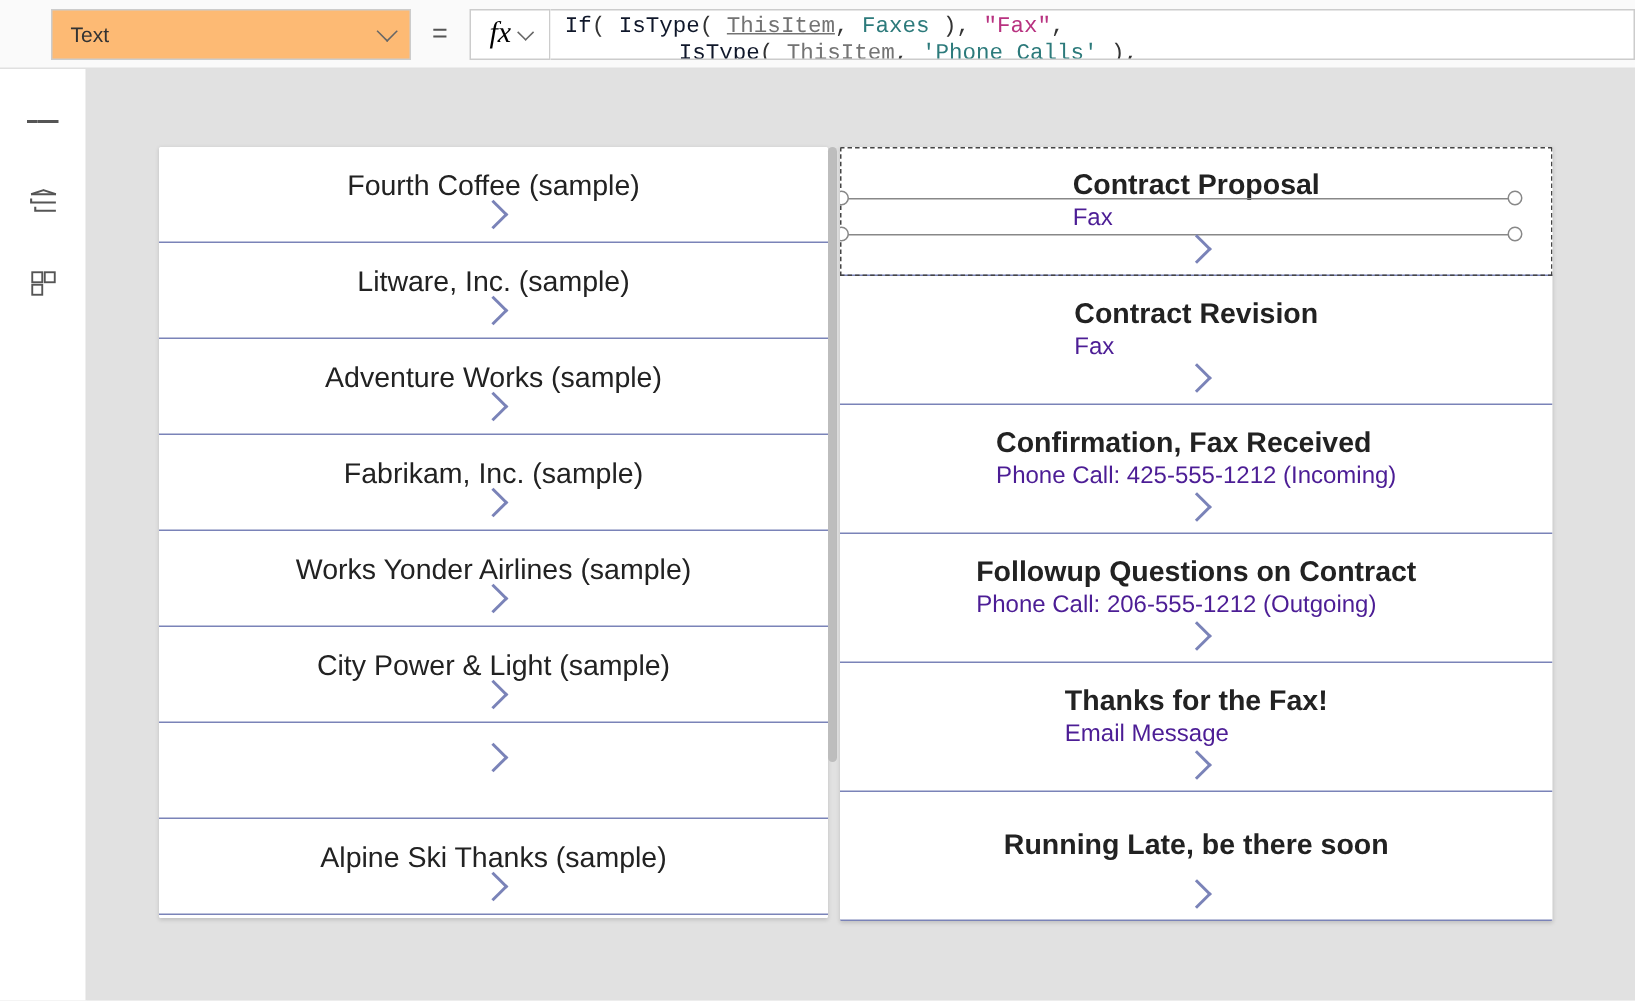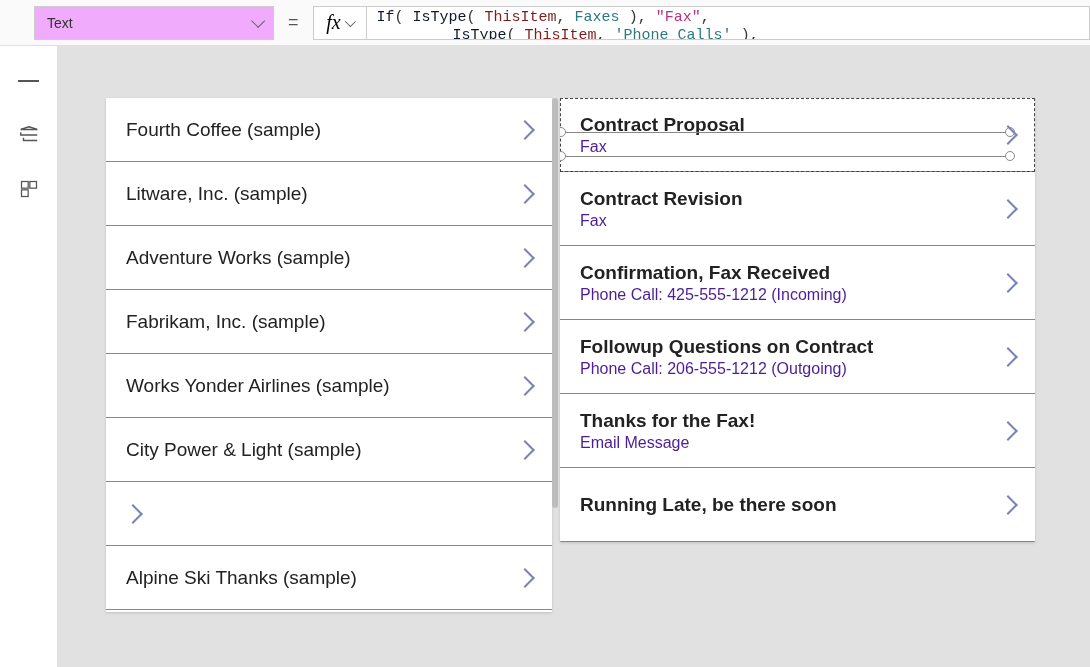--- a/index.html
+++ b/index.html
@@ -16,21 +16,21 @@
       align-items: center;
       border-bottom: 1px solid #e0e0e0;
       background: #fafafa;
       padding: 6px 0;
     }
     .property-select {
       width: 240px;
       height: 34px;
       margin-left: 34px;
       border: 1px solid #ccc;
-      background: #f0abfc;
+      background: #fdba74;
       display: flex;
       align-items: center;
       padding: 0 12px;
       justify-content: space-between;
       font-size: 14px;
       color: #333;
     }
     .chevron-down {
       width: 10px; height: 10px;
       border-right: 1.5px solid #666;
@@ -66,21 +66,21 @@
       border-left: none;
       background: #fff;
       overflow: hidden;
       padding: 2px 10px;
       font-family: Consolas, "Courier New", monospace;
       font-size: 15px;
       line-height: 18px;
       white-space: pre;
     }
     .tok-fn { color: #0f172a; }
-    .tok-var { color: #7f1d1d; }
+    .tok-var { color: #737373; text-decoration: underline; }
     .tok-str { color: #b83280; }
     .tok-op { color: #333; }
     .tok-type { color: #2c7a7b; }
 
     .main {
       display: flex;
       height: calc(667px - 46px);
     }
     .leftrail {
       width: 58px;
@@ -130,23 +130,24 @@
       top: 0;
       height: 410px;
       border-radius: 3px;
     }
     .row {
       border-bottom: 1px solid #7a83b8;
       display: flex;
       align-items: center;
       padding: 16px 20px;
       position: relative;
+      flex-direction: column;
     }
     .gallery-left .row { height: 64px; }
-    .gallery-right .row { height: 74px; align-items: center; padding: 10px 20px; }
+    .gallery-right .row { height: 86px; align-items: center; padding: 10px 20px; }
     .row-content { flex: 1; display:flex; flex-direction:column; justify-content:center; gap:2px; }
     .row-title {
       font-size: 19px;
       font-weight: 600;
       color: #222;
     }
     .row-title-single {
       font-size: 19px;
       font-weight: 500;
       color: #222;

